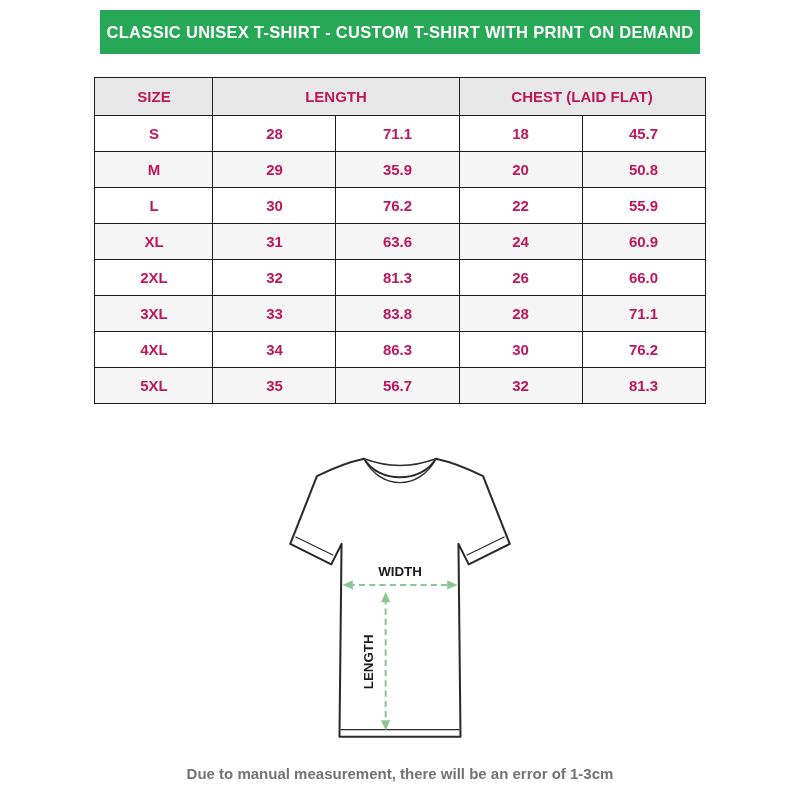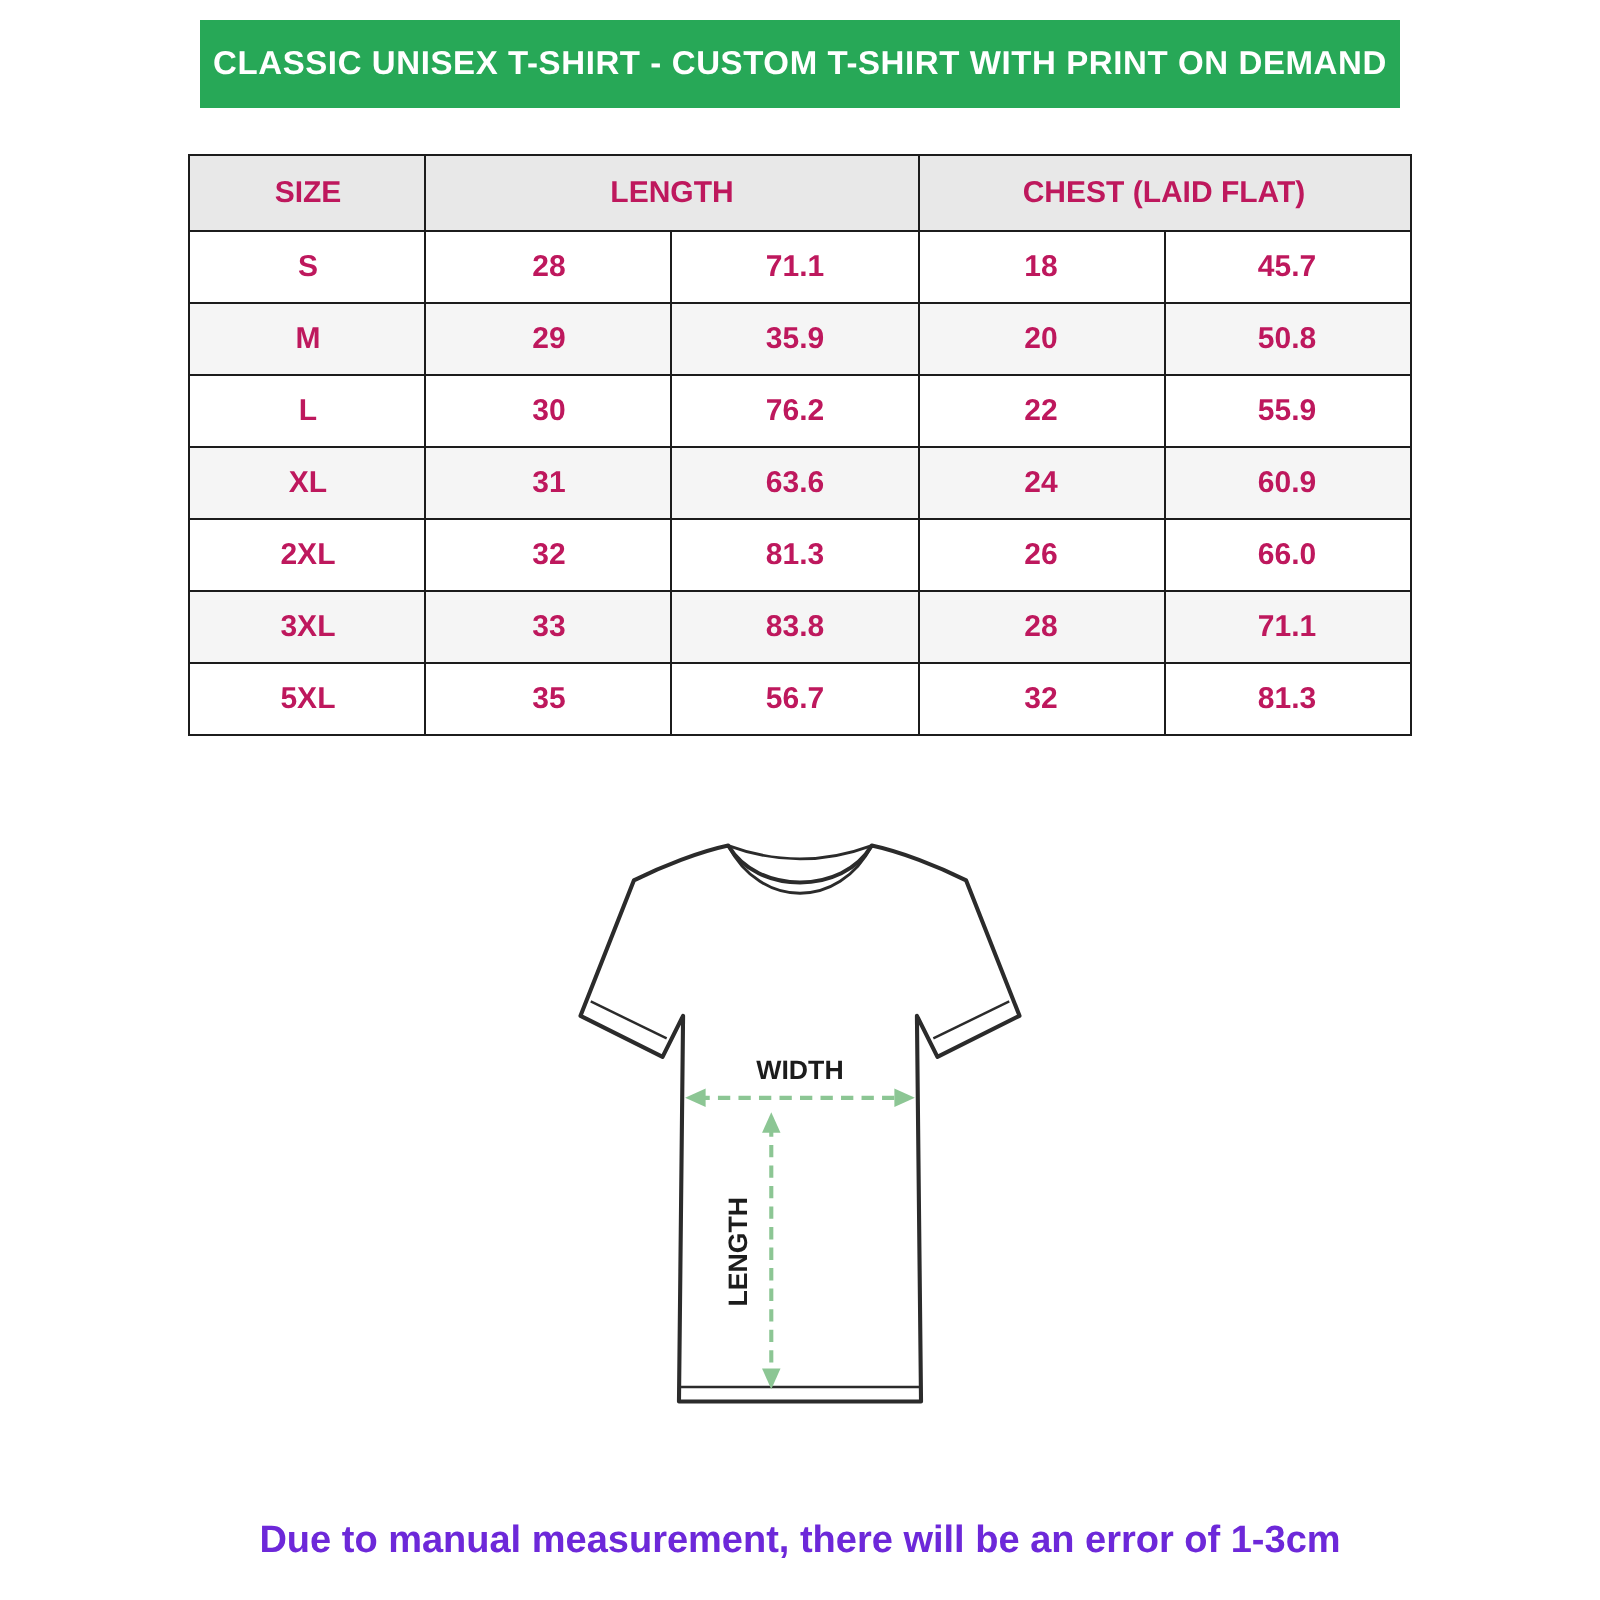--- a/index.html
+++ b/index.html
@@ -42,21 +42,21 @@
     font-weight: bold;
   }
   .size-table td {
     height: 36px;
     font-weight: bold;
   }
   .size-table tbody tr:nth-child(even) { background: #f5f5f5; }
   .diagram { margin-top: 24px; line-height: 0; }
   .footer { margin-top: auto; margin-bottom: 18px; }
   .footer p {
-    color: #6d28d9; font-weight: bold; font-size: 19px; text-align: right;
+    color: #737373; font-weight: bold; font-size: 15px; text-align: right;
   }
   .svg-label {
     font-family: "Liberation Sans", sans-serif;
     font-size: 13px; font-weight: bold; fill: #1c1c1c;
   }
 </style>
 </head>
 <body>
 
 <div class="page">
@@ -117,20 +117,27 @@
         <td>66.0</td>
       </tr>
       <tr>
         <td>3XL</td>
         <td>33</td>
         <td>83.8</td>
         <td>28</td>
         <td>71.1</td>
       </tr>
       <tr>
+        <td>4XL</td>
+        <td>34</td>
+        <td>86.3</td>
+        <td>30</td>
+        <td>76.2</td>
+      </tr>
+      <tr>
         <td>5XL</td>
         <td>35</td>
         <td>56.7</td>
         <td>32</td>
         <td>81.3</td>
       </tr>
     </tbody>
   </table>
 
   <figure class="diagram">

